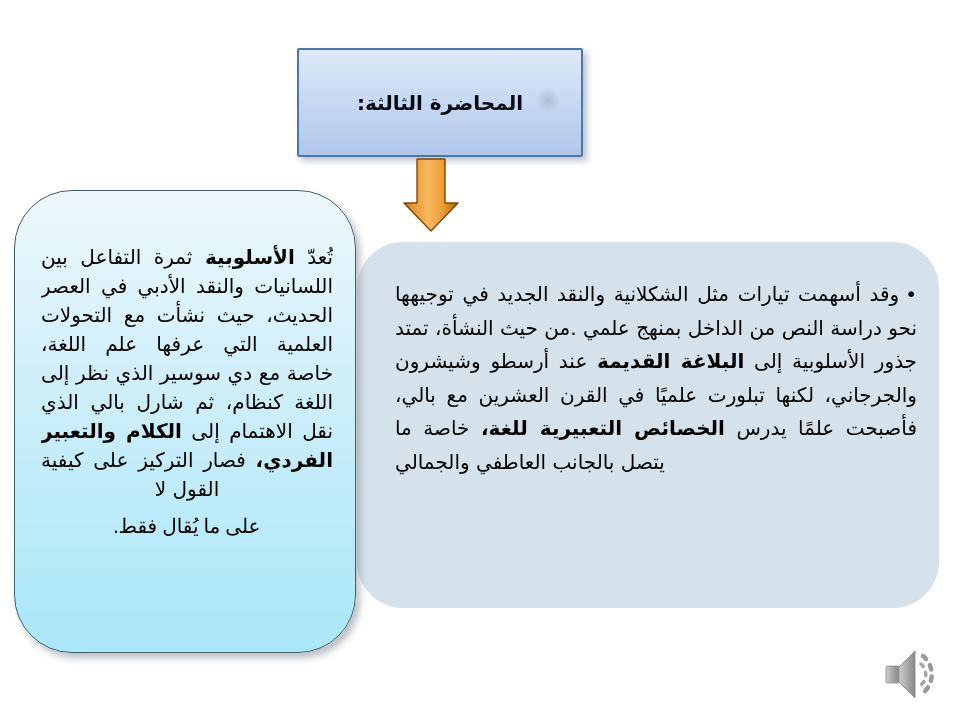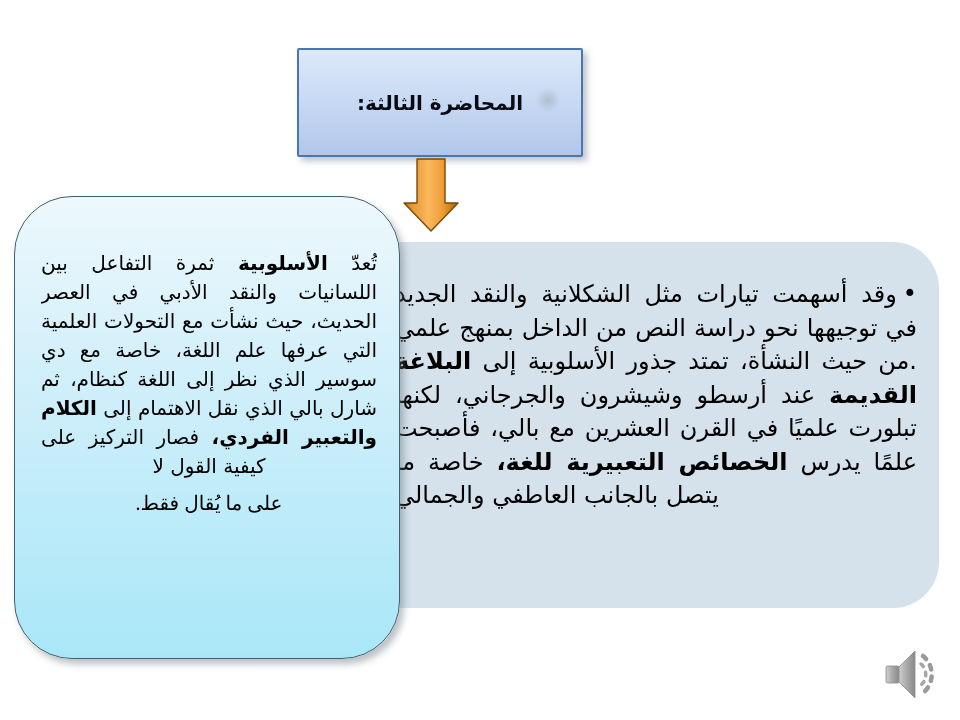--- a/index.html
+++ b/index.html
@@ -36,32 +36,31 @@
   .content-box{
     position:absolute;left:357px;top:242px;width:582px;height:366px;
     background:#d5e2ec;
     border-radius:46px;
   }
   .content-text{
     position:absolute;top:36px;right:22px;left:38px;bottom:10px;
     direction:rtl;
     text-align:justify;
     text-align-last:left;
-    font-size:24px;line-height:33.5px;
+    font-size:20px;line-height:33.5px;
     overflow:hidden;
   }
   .content-text .bullet{margin-left:6px;}
   
   .bubble{
-    position:absolute;left:14px;top:196px;width:340px;height:461px;
+    position:absolute;left:14px;top:190px;width:340px;height:461px;
     background:linear-gradient(180deg,#eef8fc 0%,#d0effa 40%,#a9e7f8 100%);
     border:1.5px solid #3f606e;
     border-radius:58px;
     box-shadow:4px 5px 7px rgba(105,115,125,.45);
-    padding-left:44px;
   }
   .bubble-text{
     position:absolute;top:52px;right:22px;left:26px;bottom:20px;
     direction:rtl;
     text-align:justify;
     text-align-last:center;
     font-size:20px;line-height:29px;
     overflow:hidden;
   }
   .bubble-text p{margin:0;}

